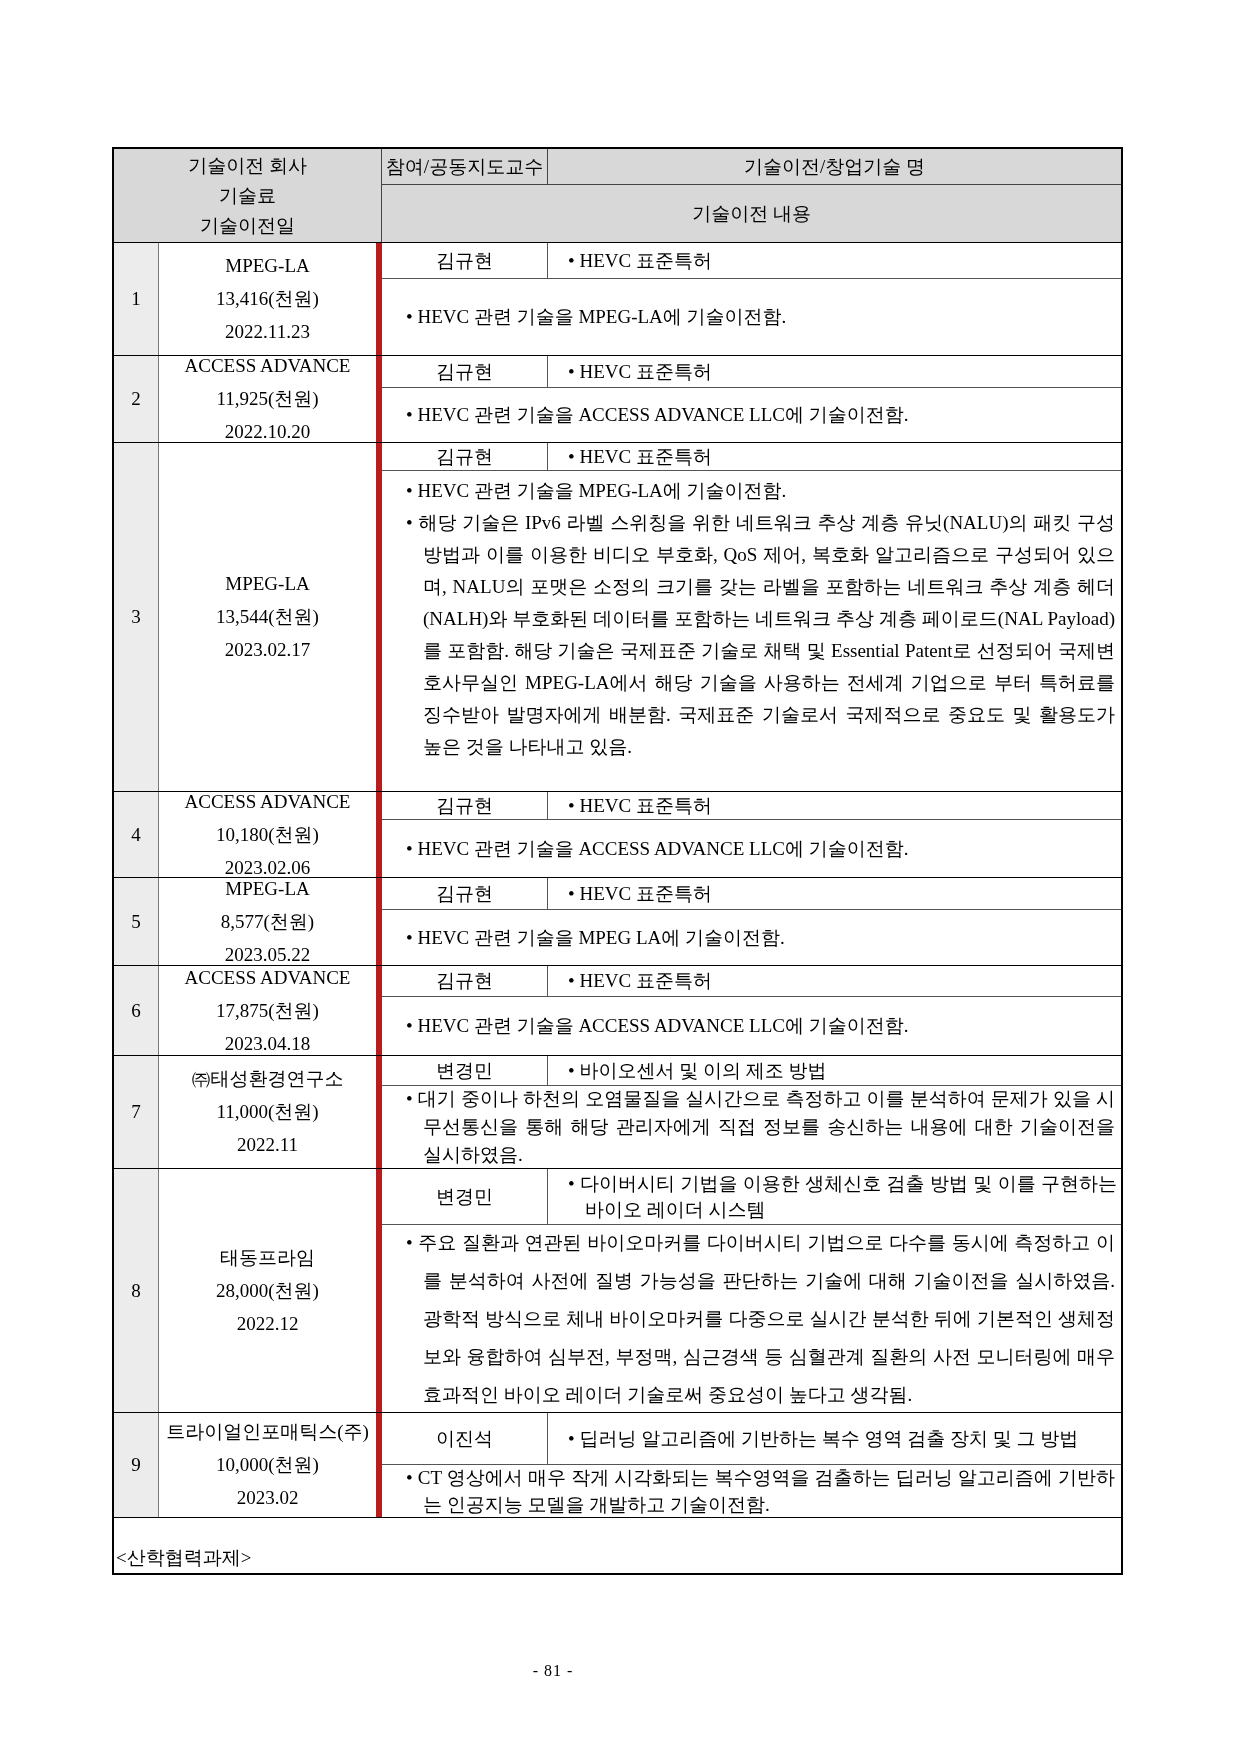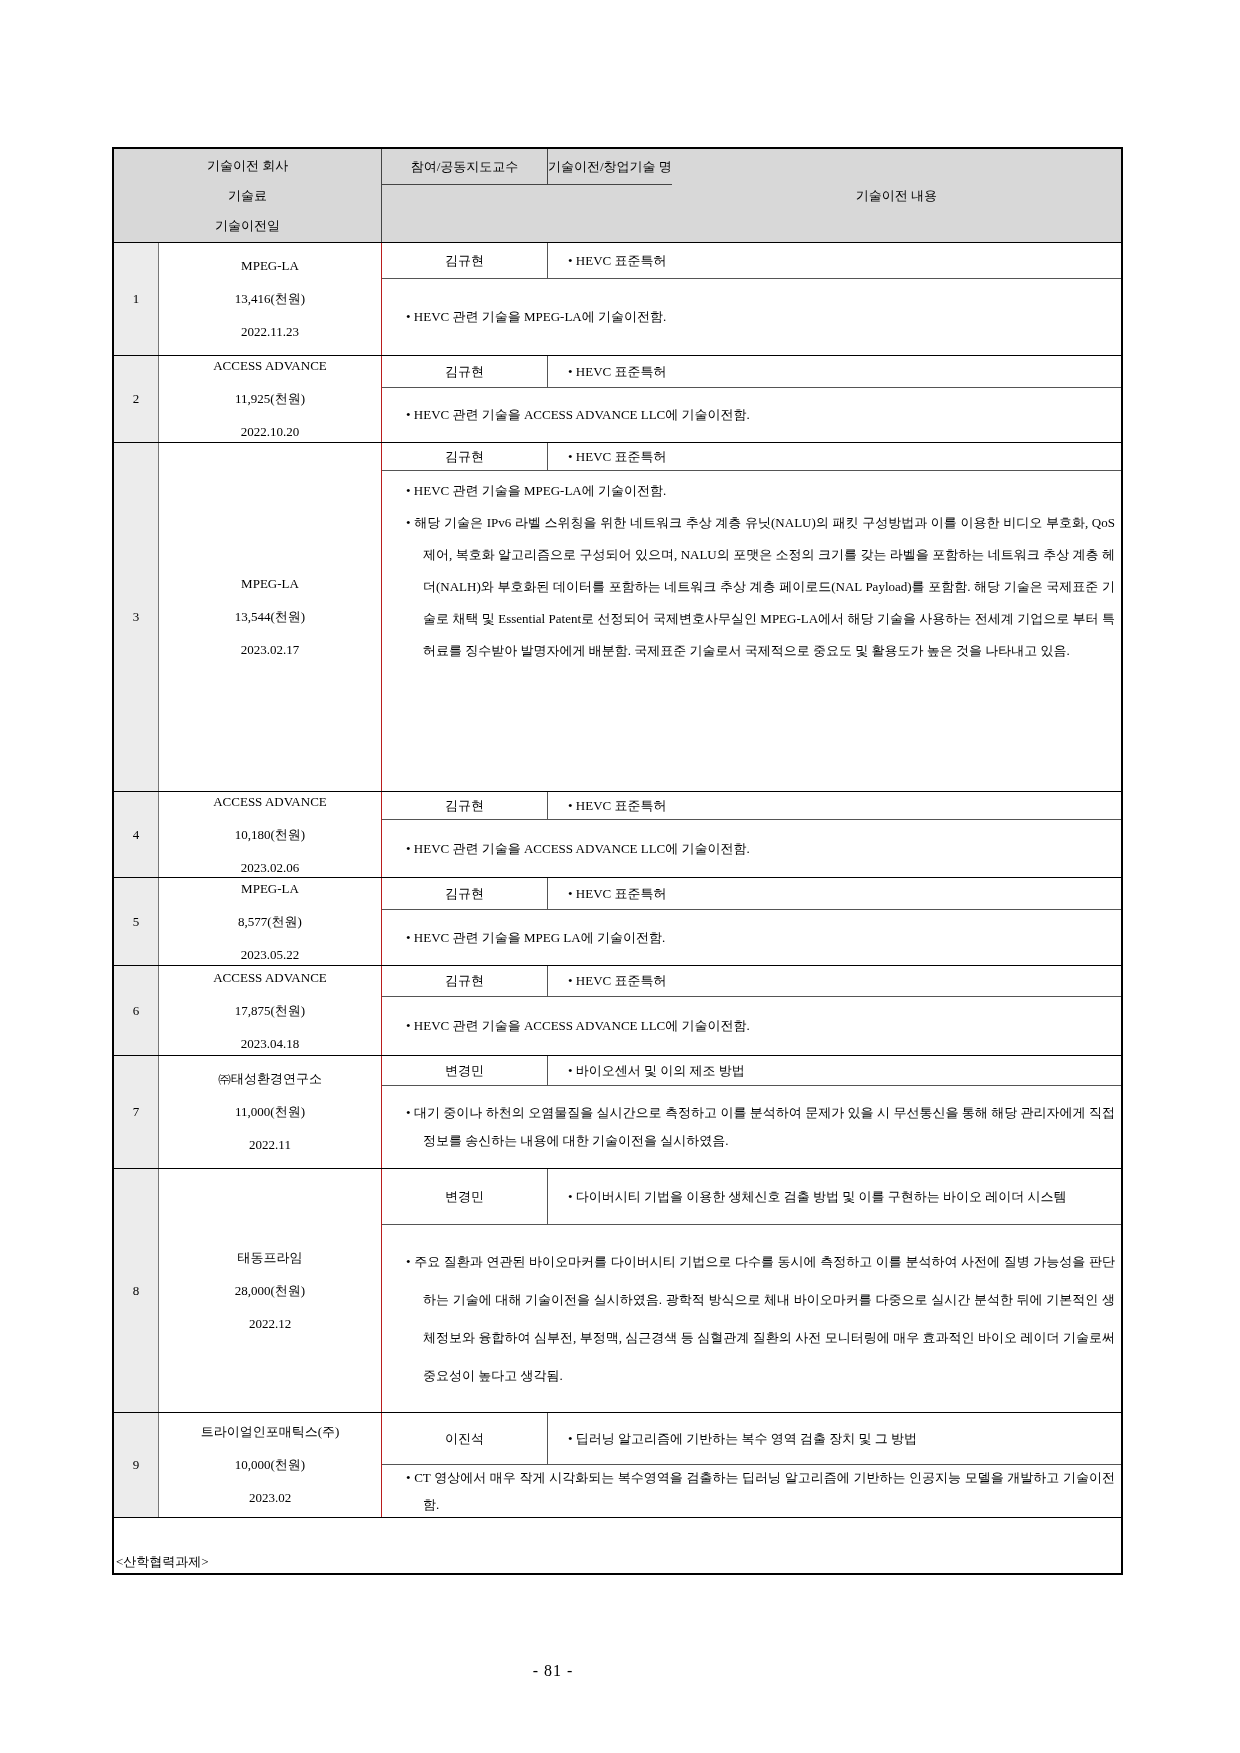--- a/index.html
+++ b/index.html
@@ -3,43 +3,43 @@
 <meta charset="utf-8">
 <style>
   html,body{margin:0;padding:0;background:#fff;}
   .page{
     position:relative;width:1240px;height:1753px;background:#fff;
     font-family:"Liberation Serif","DejaVu Serif",serif;color:#000;
   }
   .tbl{
     position:absolute;left:112px;top:147px;width:1011px;height:1428px;
     border:2.5px solid #000;box-sizing:border-box;
-    display:flex;flex-direction:column;font-size:13px;
+    display:flex;flex-direction:column;font-size:19px;
   }
   
   .hdr{display:flex;height:93px;background:#d8d8d8;border-bottom:1.5px solid #000;flex:none;}
   .hdr-left{
     width:268px;border-right:1px solid #444;box-sizing:border-box;
     display:flex;flex-direction:column;justify-content:center;align-items:center;
     line-height:30px;text-align:center;
   }
-  .hdr-right{flex:1;display:flex;flex-direction:row;}
+  .hdr-right{flex:1;display:flex;flex-direction:column;}
   .hdr-top{display:flex;height:36px;border-bottom:1px solid #444;box-sizing:border-box;flex:none;}
   .hdr-prof{width:166px;border-right:1px solid #444;box-sizing:border-box;
     display:flex;align-items:center;justify-content:center;}
   .hdr-tech{flex:1;display:flex;align-items:center;justify-content:center;}
   .hdr-content{flex:1;display:flex;align-items:center;justify-content:center;}
   
   .row{display:flex;border-bottom:1.2px solid #000;box-sizing:border-box;overflow:hidden;}
   .cell-no{
     width:45px;flex:none;background:#ececec;border-right:1px solid #777;box-sizing:border-box;
     display:flex;align-items:center;justify-content:center;
   }
   .cell-company{
-    width:223px;flex:none;border-right:1px solid #b91c1c;box-sizing:border-box;
+    width:223px;flex:none;border-right:6px solid #b91c1c;box-sizing:border-box;
     display:flex;flex-direction:column;justify-content:center;gap:11px;
     text-align:center;line-height:22px;overflow:hidden;padding:2px 4px;
   }
   .right{flex:1;display:flex;flex-direction:column;min-width:0;}
   .subrow{display:flex;border-bottom:1px solid #555;box-sizing:border-box;flex:none;overflow:hidden;}
   .cell-prof{width:166px;flex:none;border-right:1px solid #555;box-sizing:border-box;
     display:flex;align-items:center;justify-content:center;}
   .cell-tech{flex:1;display:flex;flex-direction:column;justify-content:center;
     padding:1px 4px 1px 10px;line-height:26px;min-width:0;}
   .cell-content{

